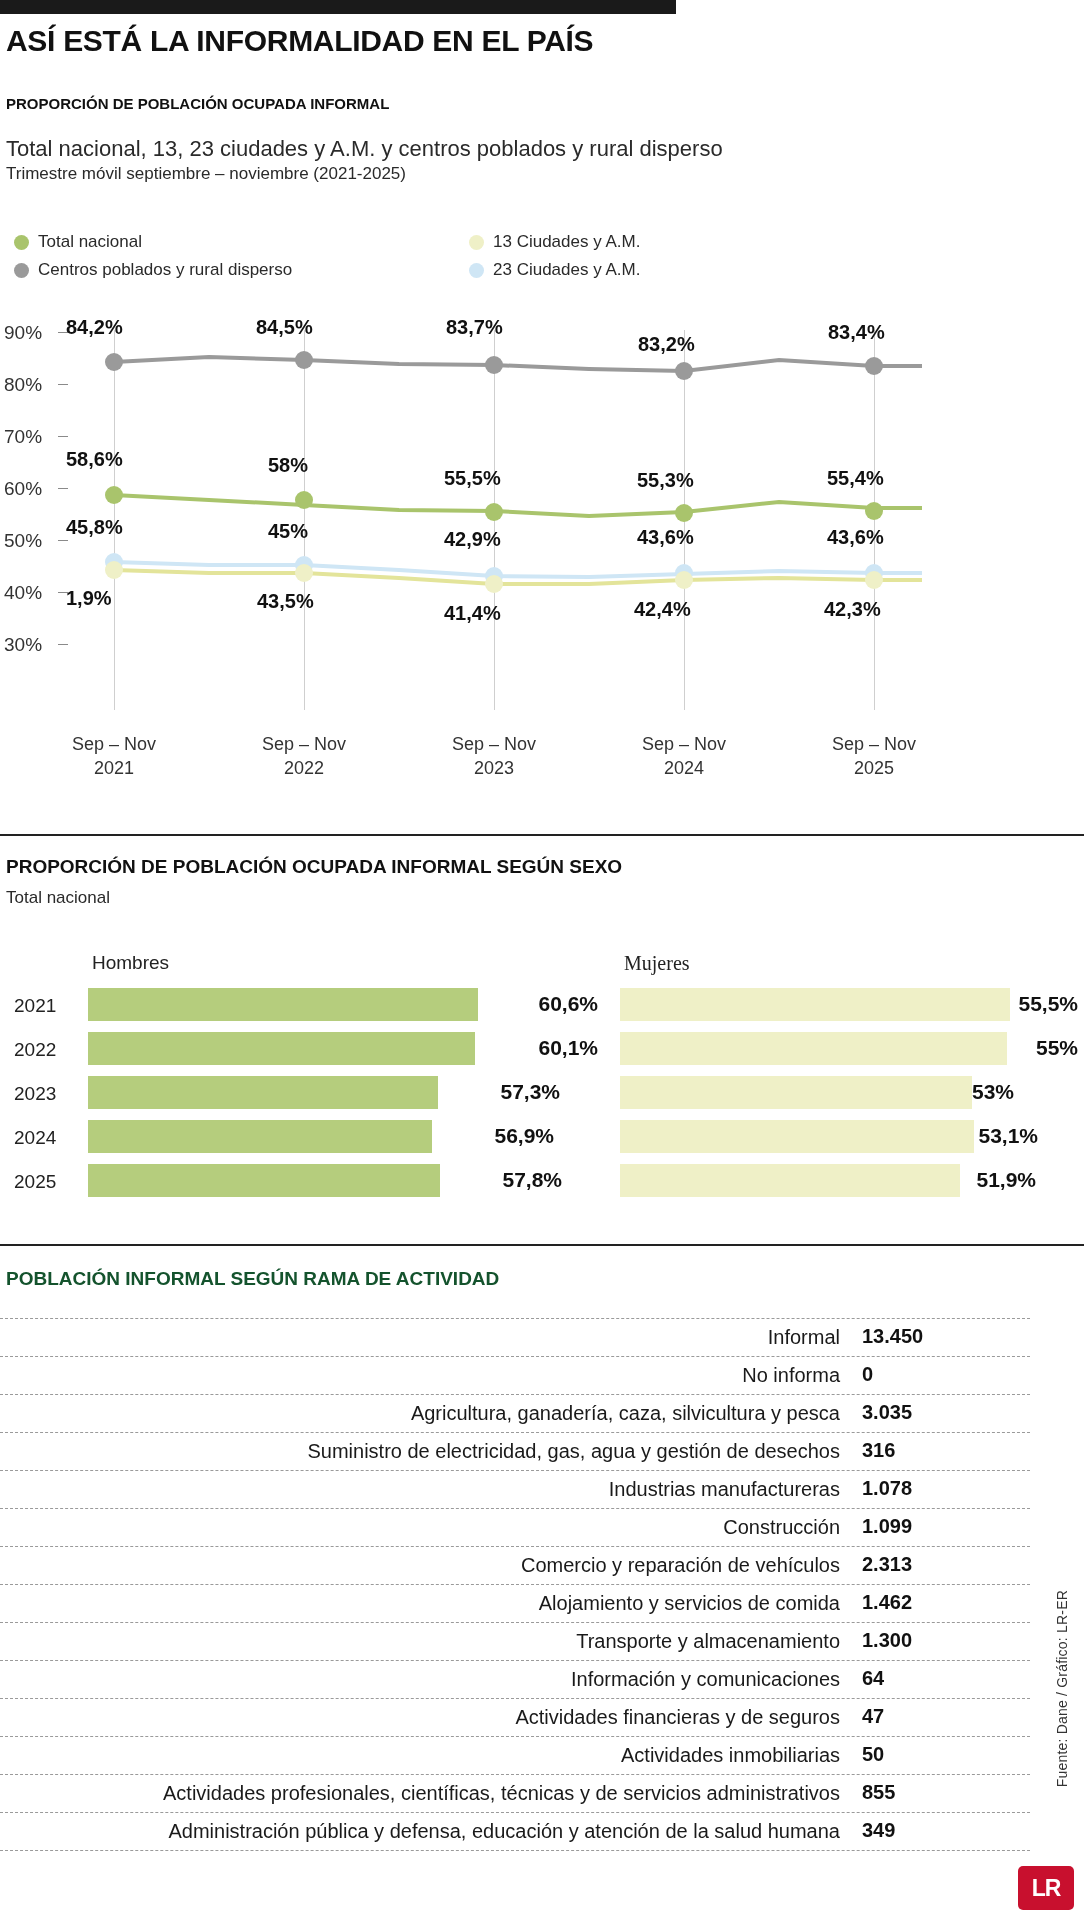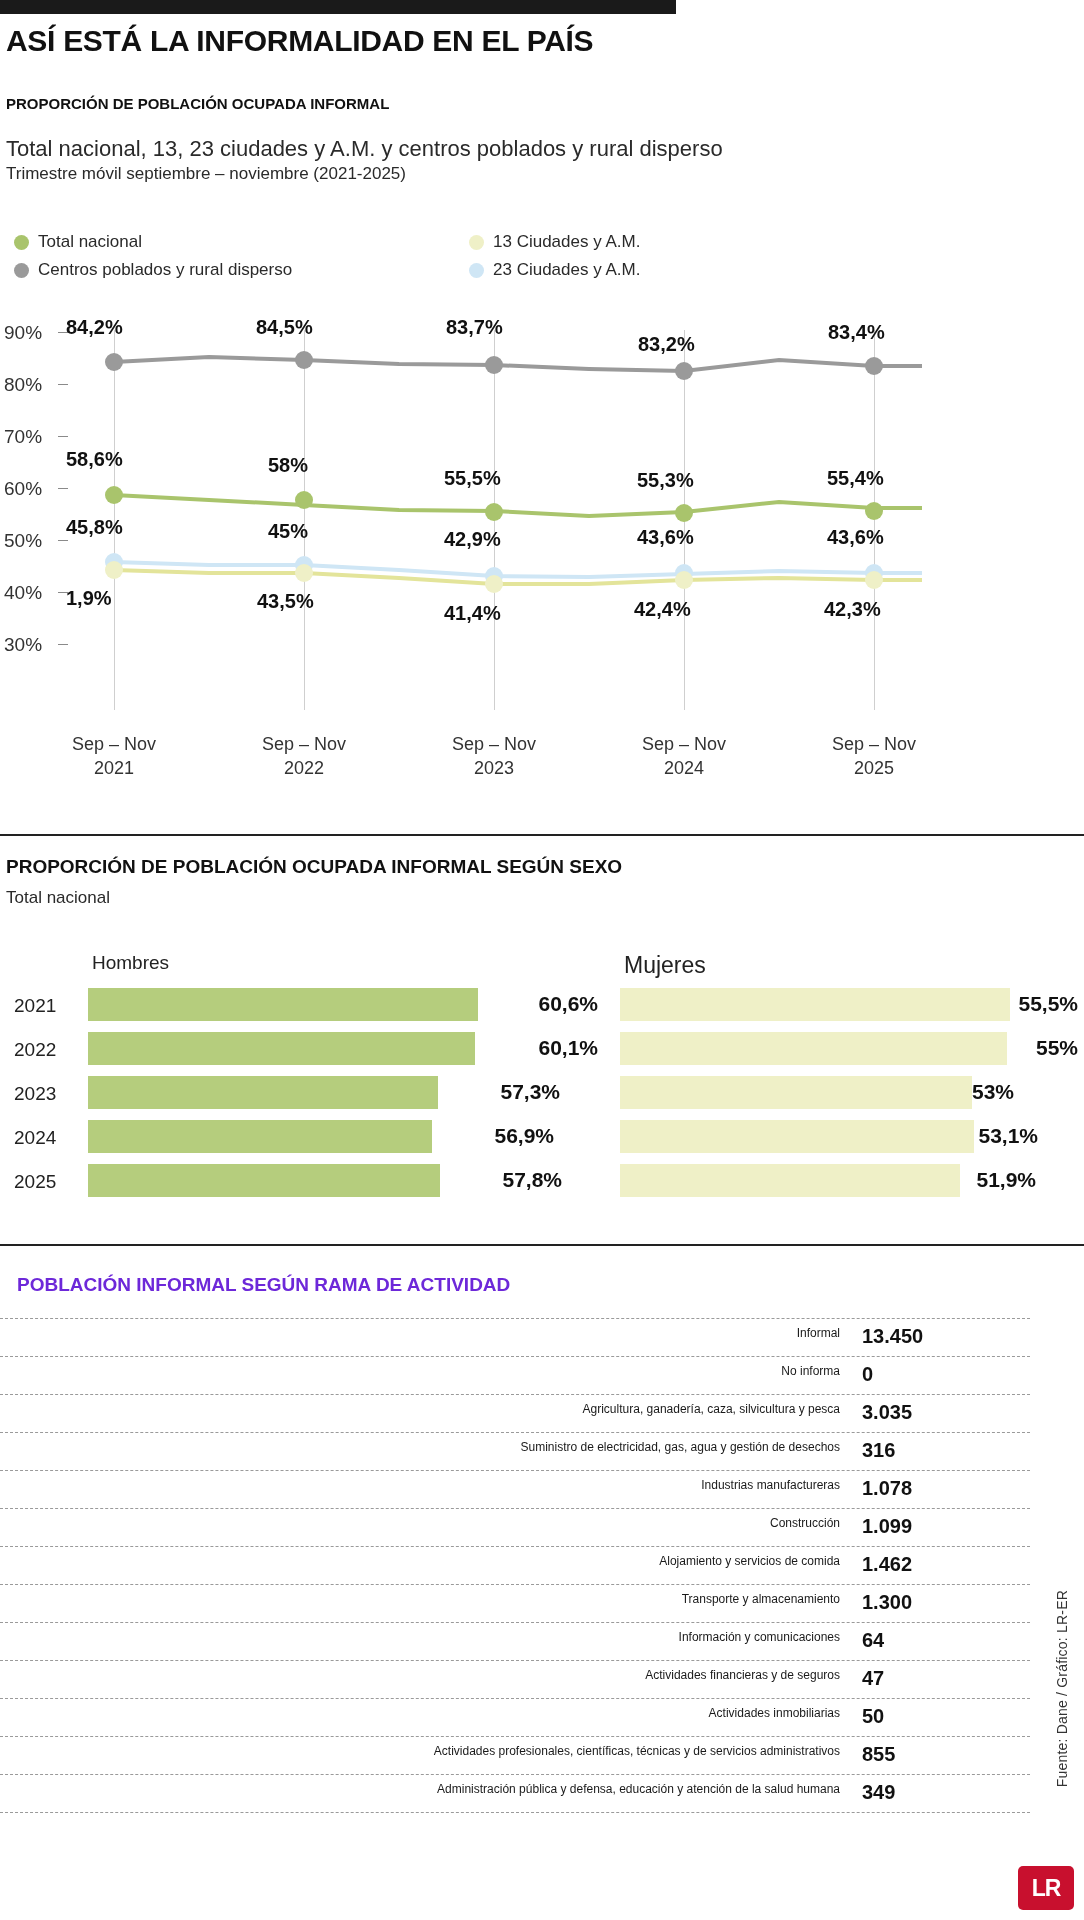--- a/index.html
+++ b/index.html
@@ -169,22 +169,23 @@
     position: absolute;
     left: 92px;
     top: 952px;
     font-size: 19px;
     color: #222;
   }
   .sec2-head-m {
     position: absolute;
     left: 624px;
     top: 952px;
-    font-size: 23px;
+    font-size: 20px;
     color: #222;
+    font-family: Liberation Serif, serif;
   }
   .bars {
     position: absolute;
     left: 0;
     top: 988px;
     width: 1084px;
   }
   .bar-row {
     position: relative;
     height: 37px;
@@ -242,44 +243,43 @@
     top: 4px;
     font-size: 21px;
     font-weight: bold;
     color: #111;
     width: 118px;
     text-align: right;
   }
   
   .sec3-title {
     position: absolute;
-    left: 17px;
+    left: 6px;
     top: 1268px;
     font-size: 19px;
     font-weight: bold;
-    color: #6d28d9;
-    margin-top: 6px;
+    color: #14532d;
   }
   .table3 {
     position: absolute;
     left: 0;
     top: 1318px;
     width: 1030px;
   }
   .t3-row {
     position: relative;
     height: 37px;
     border-bottom: 1px dashed #9a9a9a;
   }
   .t3-row:first-child { border-top: 1px dashed #9a9a9a; }
   .t3-label {
     position: absolute;
     right: 190px;
     top: 7px;
-    font-size: 12px;
+    font-size: 20px;
     color: #1a1a1a;
     text-align: right;
     white-space: nowrap;
   }
   .t3-value {
     position: absolute;
     left: 862px;
     top: 6px;
     font-size: 20px;
     font-weight: bold;
@@ -543,20 +543,24 @@
     </div>
     <div class="t3-row">
       <div class="t3-label">Industrias manufactureras</div>
       <div class="t3-value">1.078</div>
     </div>
     <div class="t3-row">
       <div class="t3-label">Construcción</div>
       <div class="t3-value">1.099</div>
     </div>
     <div class="t3-row">
+      <div class="t3-label">Comercio y reparación de vehículos</div>
+      <div class="t3-value">2.313</div>
+    </div>
+    <div class="t3-row">
       <div class="t3-label">Alojamiento y servicios de comida</div>
       <div class="t3-value">1.462</div>
     </div>
     <div class="t3-row">
       <div class="t3-label">Transporte y almacenamiento</div>
       <div class="t3-value">1.300</div>
     </div>
     <div class="t3-row">
       <div class="t3-label">Información y comunicaciones</div>
       <div class="t3-value">64</div>

